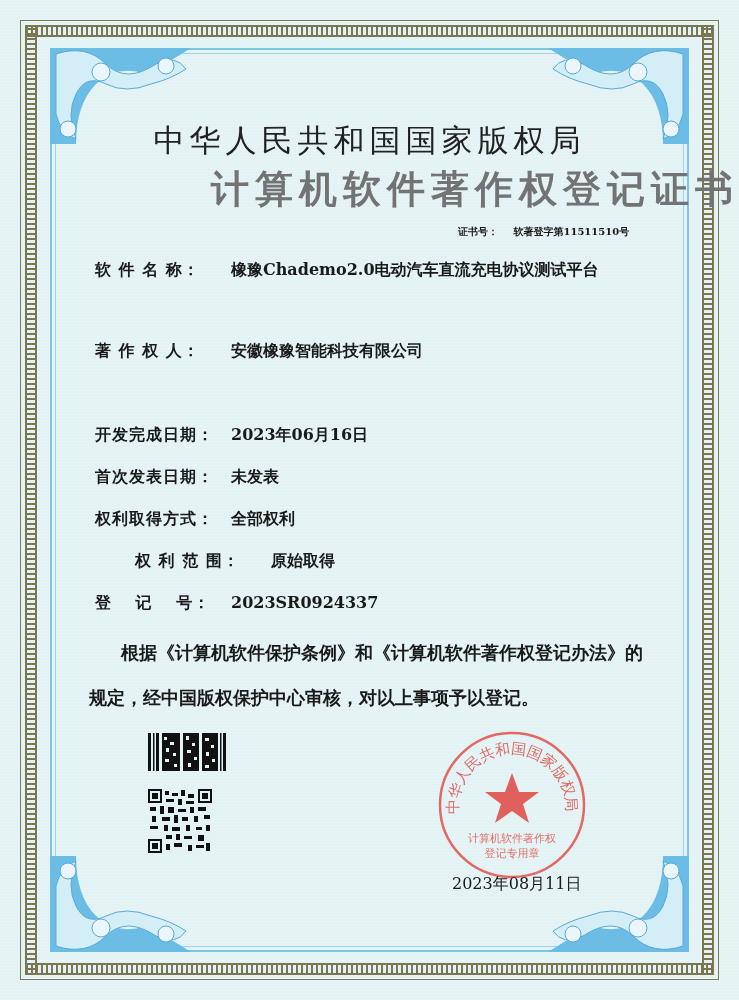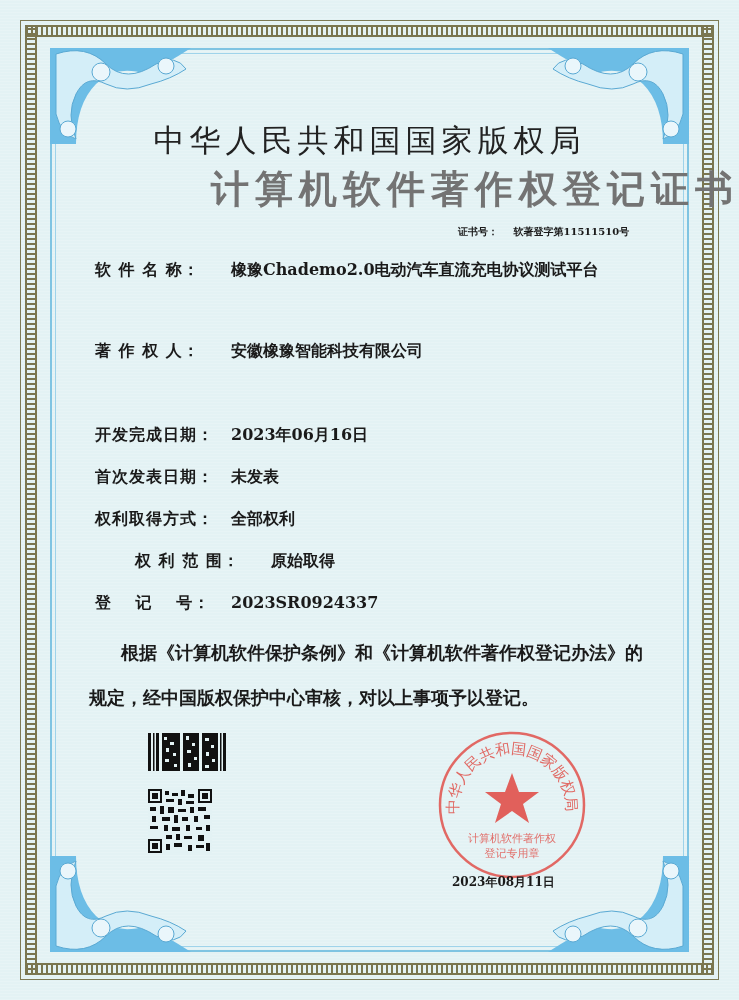--- a/index.html
+++ b/index.html
@@ -19,21 +19,21 @@
   .certno { position:absolute; top:225px; left:458px; font-size:10px; font-weight:bold; }
   .certno span { margin-right:12px; }
   .row { position:absolute; left:95px; font-size:16px; font-weight:bold; display:flex; }
   .row .lbl { width:136px; letter-spacing:1px; }
   .row .val { }
   .para { position:absolute; left:78px; width:570px; font-size:18px; font-weight:bold; line-height:45px;margin-left:11px; }
   .para .indent { padding-left:32px; }
   .barcode { position:absolute; left:148px; top:733px; width:80px; height:38px; }
   .qr { position:absolute; left:148px; top:789px; width:64px; height:64px; }
   .seal { position:absolute; left:437px; top:730px; width:150px; height:150px; }
-  .date { position:absolute; left:452px; top:874px; font-size:12px; font-weight:bold; color:#1a1a1a; }
+  .date { position:absolute; left:452px; top:874px; font-size:16px; font-weight:normal; color:#1a1a1a; }
 </style>
 </head>
 <body>
 
 <div class="paper"></div>
 
 <div class="frame-outer"></div>
 <div class="greek h" style="left:26px; top:25px; width:687px;"></div>
 <div class="greek h" style="left:26px; top:963px; width:687px;"></div>
 <div class="greek v" style="left:25px; top:25px; height:950px;"></div>

